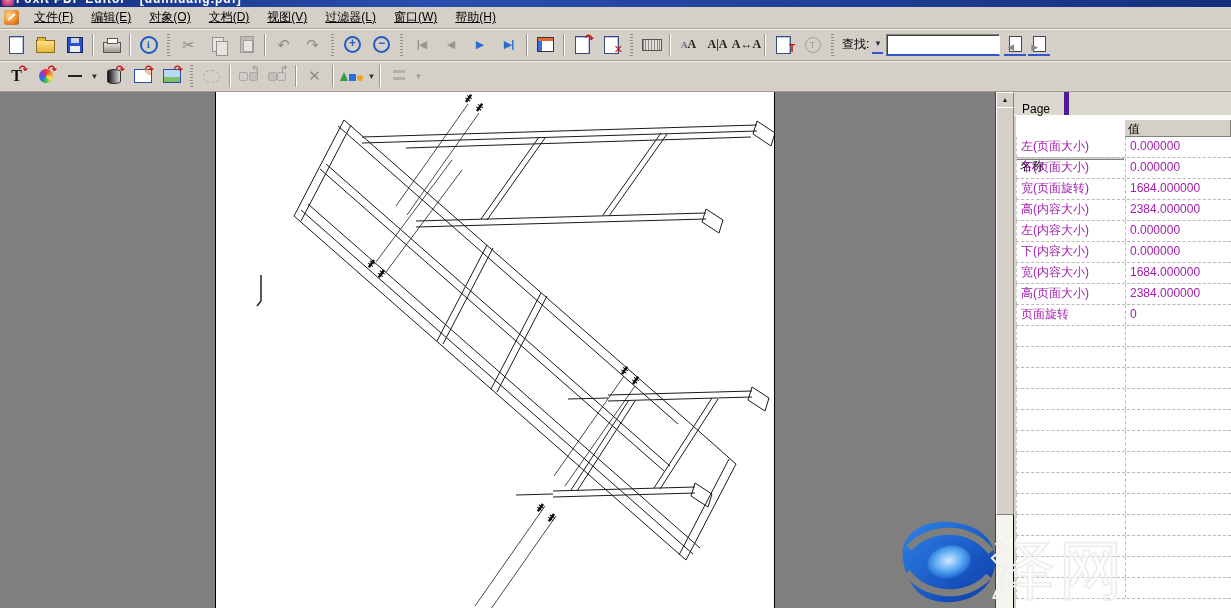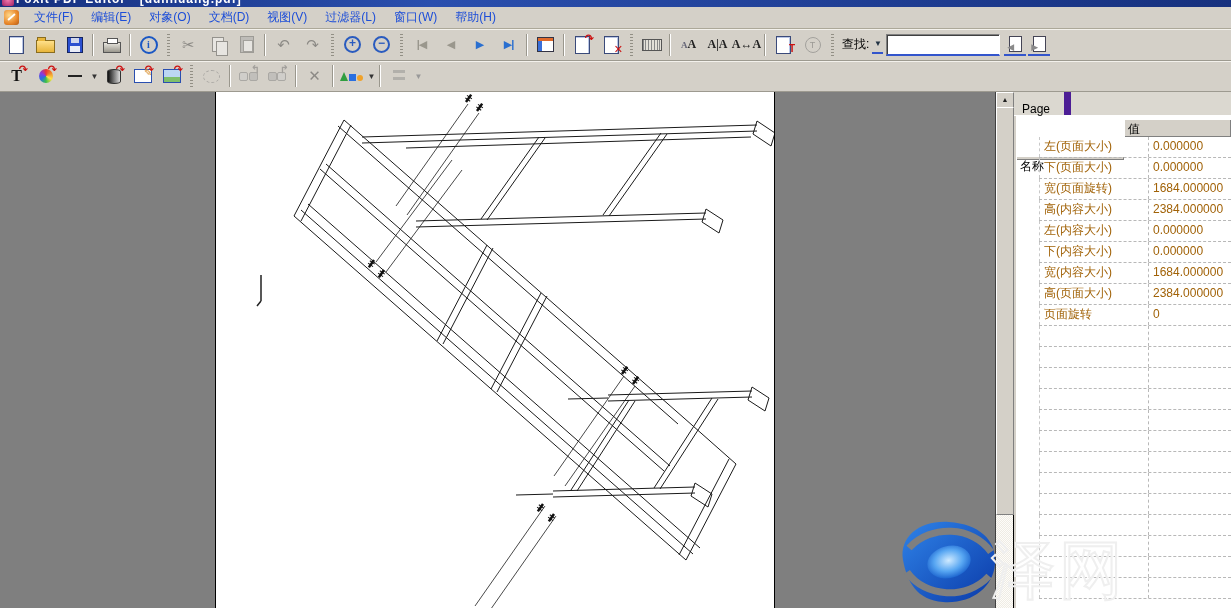--- a/index.html
+++ b/index.html
@@ -8,21 +8,21 @@
     background:#d4d0c8;user-select:none;}
   
   .titlebar{position:relative;height:7px;background:linear-gradient(90deg,#16307e 0%,#2a4fae 35%,#16307e 100%);overflow:hidden;}
   .titlebar .title-icon{position:absolute;left:2px;top:-6px;width:12px;height:12px;background:radial-gradient(#f07ab0,#a02060);border-radius:2px;}
   .titlebar .title-text{position:absolute;left:16px;top:-8px;color:#fff;font-weight:bold;font-size:12px;white-space:nowrap;letter-spacing:1px;}
   
   .menubar{display:flex;align-items:center;height:21px;background:#d4d0c8;border-bottom:1px solid #aca899;padding-left:2px;}
   .app-icon{width:15px;height:15px;margin:0 6px 0 2px;border-radius:3px;
     background:radial-gradient(circle at 35% 35%,#ffd98c,#e8872a 60%,#b35a14);position:relative;}
   .app-icon::after{content:"";position:absolute;left:3px;top:6px;width:9px;height:2px;background:#fff;transform:rotate(-40deg);}
-  .menu-item{padding:2px 9px;color:#1d4ed8;cursor:default;white-space:nowrap;}
+  .menu-item{padding:2px 9px;color:#000000;cursor:default;white-space:nowrap;text-decoration:underline;}
   
   .toolbar{display:flex;align-items:center;background:#d4d0c8;border-bottom:1px solid #9d9a90;box-shadow:inset 0 1px 0 #f3f1ec;padding:0 2px;}
   .toolbar.row1{height:31px;}
   .toolbar.row2{height:30px;}
   .tbtn{position:relative;width:25px;height:24px;display:flex;align-items:center;justify-content:center;margin:0 1px;border:1px solid transparent;}
   .tbtn.disabled{filter:grayscale(1) opacity(.45);}
   .sep{width:0;height:22px;border-left:1px solid #9a978d;border-right:1px solid #fff;margin:0 3px;}
   .grip{width:3px;height:22px;margin:0 4px;background:repeating-linear-gradient(180deg,#928f85 0 1px,transparent 1px 3px);}
   .dd{font-size:8px;color:#333;margin-left:1px;width:9px;text-align:center;}
   
@@ -80,27 +80,27 @@
   
   .vscroll{position:relative;width:17px;background:repeating-conic-gradient(#efece4 0% 25%,#fdfcf9 25% 50%) 0 0/2px 2px;border-left:1px solid #404040;}
   .scroll-btn{position:absolute;top:0;left:0;width:16px;height:15px;background:#d4d0c8;border:1px solid;border-color:#fff #808080 #808080 #fff;font-size:7px;text-align:center;line-height:13px;color:#222;}
   .scroll-thumb{position:absolute;top:15px;left:0;width:16px;height:406px;background:#d4d0c8;border:1px solid;border-color:#fff #808080 #808080 #fff;}
   
   .panel{width:217px;background:#d4d0c8;border-left:1px solid #000;display:flex;flex-direction:column;}
   .panel-titlerow{display:flex;height:23px;background:#fff;align-items:stretch;}
   .panel-titletab{padding:4px 12px 0 8px;background:#fff;border-right:1px solid #9a978d;font-size:13px;color:#000;}
   .panel-titlerest{flex:1;background:linear-gradient(#a9a59c,#e8e6e0);}
   .panel-tabrow{display:flex;height:23px;background:#dbd8d0;align-items:stretch;border-bottom:1px solid #fff;}
-  .panel-tab{padding:10px 14px 0 8px;background:#dbd8d0;border-right:7px solid #4c1d95;font-size:12px;color:#000;}
+  .panel-tab{padding:10px 14px 0 8px;background:#dbd8d0;border-right:5px solid #4c1d95;font-size:12px;color:#000;}
   .panel-body{flex:1;background:#fff;margin-left:2px;overflow:hidden;display:flex;flex-direction:column;padding-top:3px;}
   .phead{display:flex;height:18px;}
   .phead div{background:#d4d0c8;box-shadow:inset 1px 1px 0 #fff, inset -1px -1px 0 #808080;padding:2px 4px;color:#000;}
   .phead .hname{width:100px;margin-top:37px;}
   .phead .hval{flex:1;}
-  .prow{display:flex;height:20px;line-height:19px;border-bottom:1px dashed #b8b8b8;color:#a16207;margin-left:23px;}
+  .prow{display:flex;height:20px;line-height:19px;border-bottom:1px dashed #b8b8b8;color:#a21caf;}
   .prow .pname{width:100px;padding:0 4px;border-left:1px dashed #c8c8c8;overflow:hidden;white-space:nowrap;}
   .prow .pval{flex:1;padding:0 4px;border-left:1px dashed #b8b8b8;overflow:hidden;white-space:nowrap;}
   
   .watermark{position:absolute;left:893px;top:424px;pointer-events:none;z-index:40;}
 </style>
 </head>
 <body>
 
 <div class="screen">
 

